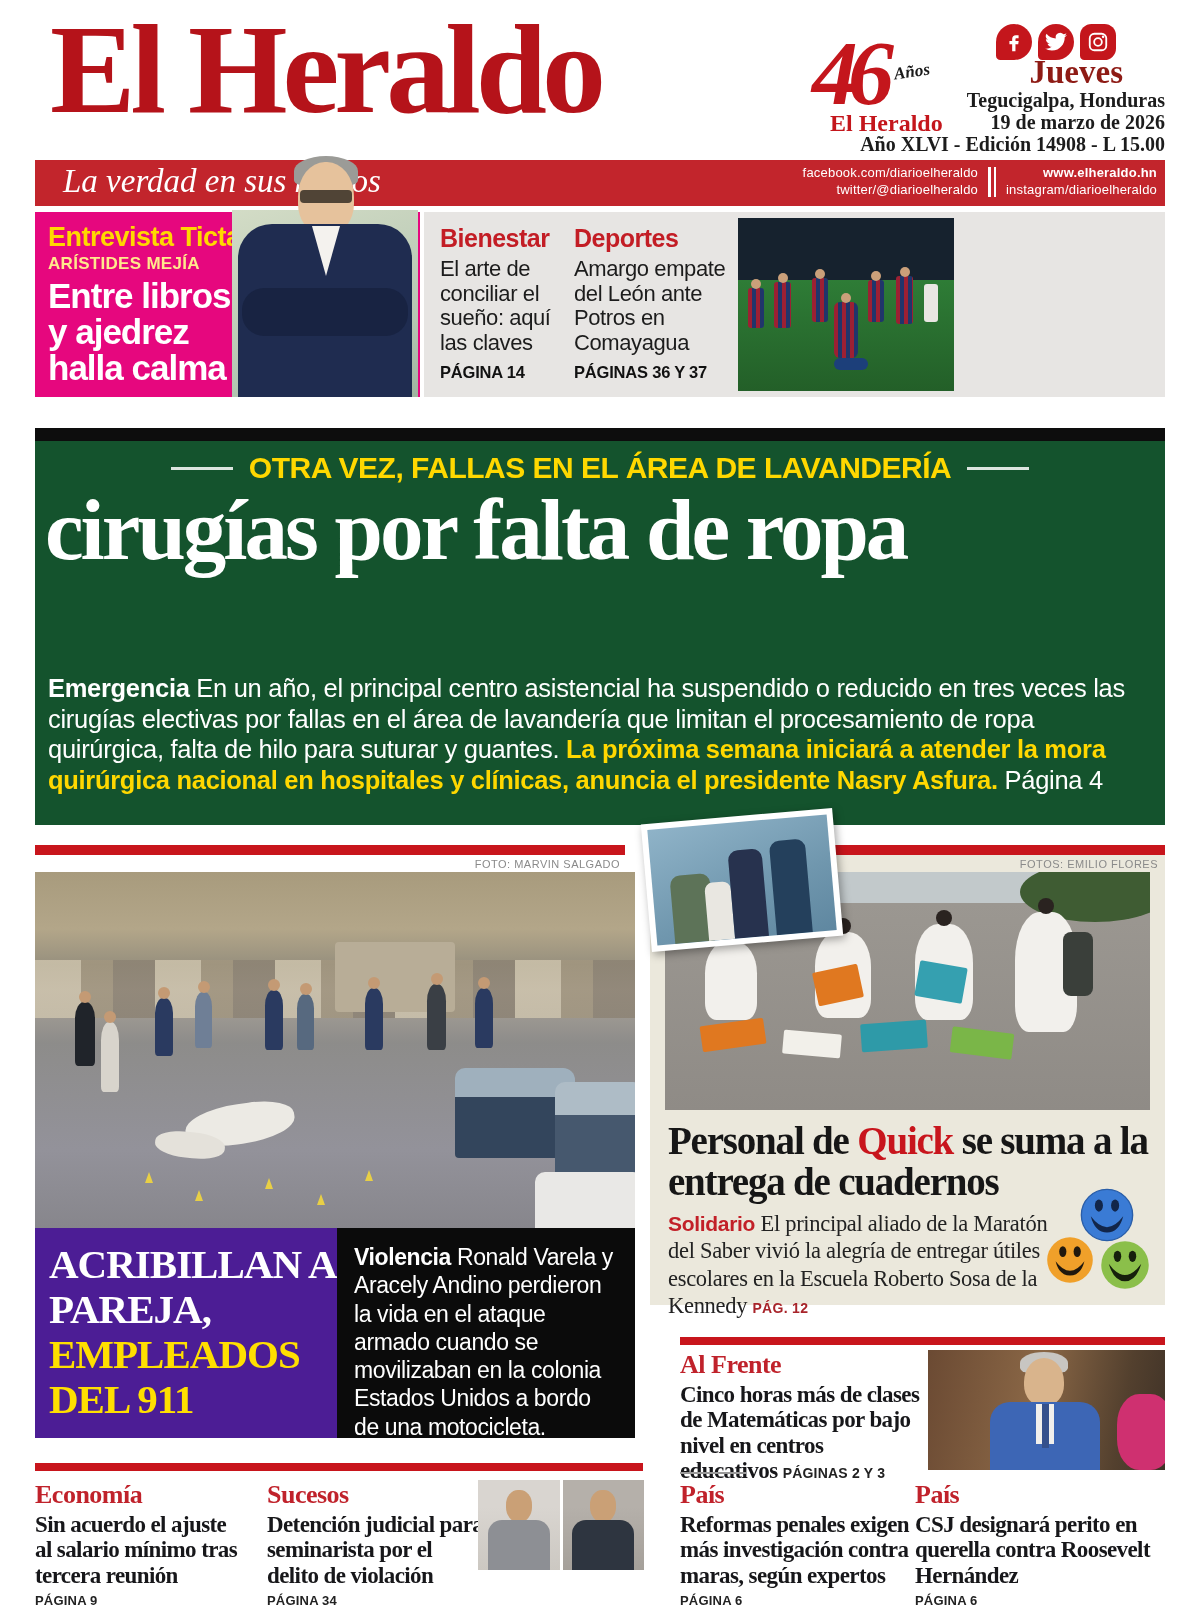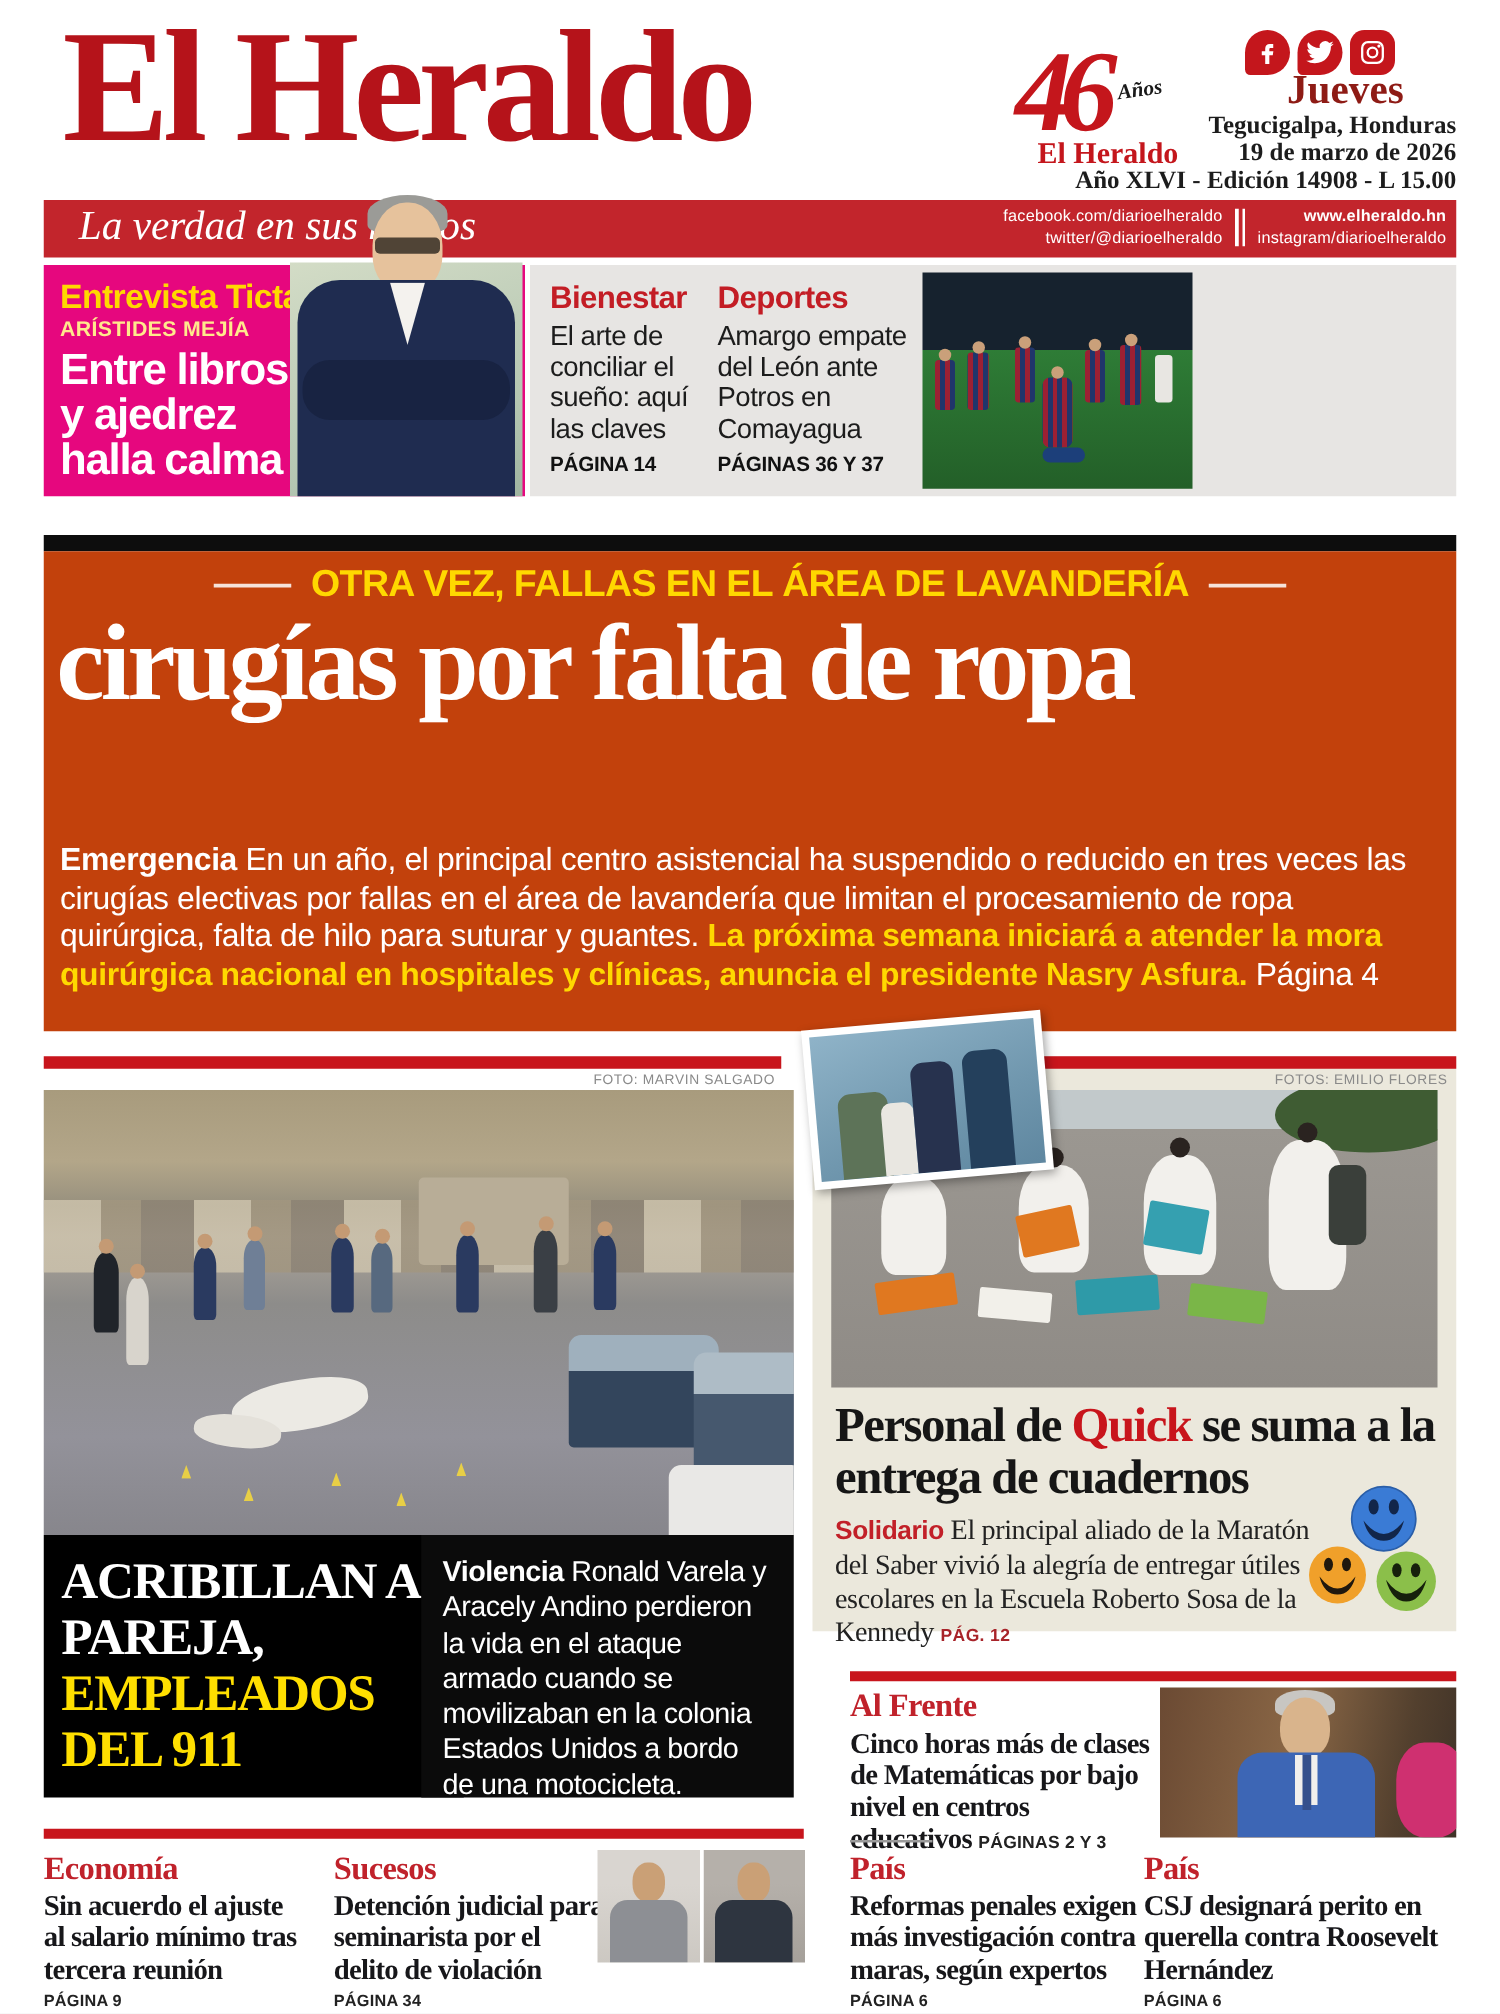--- a/index.html
+++ b/index.html
@@ -55,21 +55,21 @@
   .tcol .sec { font-weight:bold; font-size:25px; color:#c31d25; letter-spacing:-0.5px; margin-bottom:4px; }
   .tcol .ttl { font-size:22px; color:#1c1c1c; line-height:1.12; letter-spacing:-0.4px; }
   .tcol .pg { font-weight:bold; font-size:16.5px; color:#111; margin-top:7px; letter-spacing:-0.2px; }
   .soccer { position:absolute; left:314px; top:6px; width:216px; height:173px; overflow:hidden;
     background:linear-gradient(180deg,#16222e 0 36%, #2e7c36 36%, #235f28 100%); }
   .pl { position:absolute; background:repeating-linear-gradient(90deg,#9c2033 0 4px,#20356b 4px 8px); border-radius:3px; }
   .pl::before { content:""; position:absolute; left:50%; transform:translateX(-50%); top:-9px; width:10px; height:10px; border-radius:50%; background:#caa07a; }
 
   
   .blackstrip { position:absolute; left:35px; top:428px; width:1130px; height:13px; background:#0d0d0d; }
-  .banner { position:absolute; left:35px; top:441px; width:1130px; height:384px; background:#c2410c; }
+  .banner { position:absolute; left:35px; top:441px; width:1130px; height:384px; background:#14532d; }
   .kickrow { position:absolute; left:0; top:10px; width:100%; display:flex; align-items:center; justify-content:center; gap:16px; }
   .kickrow i { display:block; width:62px; height:3px; background:rgba(255,255,255,.85); }
   .kickrow span { color:#ffd800; font-weight:bold; font-size:30px; letter-spacing:-0.5px; }
   .headline { position:absolute; left:10px; top:46px; width:1115px; font-family:"Liberation Serif", serif;
     font-weight:bold; color:#fff; font-size:87px; line-height:0.98; letter-spacing:-3px; }
   .deck { position:absolute; left:13px; top:232px; width:1106px; color:#fff; font-size:25.5px;
     line-height:1.2; letter-spacing:-0.3px; }
   .deck .lbl { font-weight:bold; }
   .deck .hl { font-weight:bold; color:#ffd800; }
 
@@ -78,21 +78,21 @@
   .credit { position:absolute; font-size:11px; color:#8a8a8a; letter-spacing:.5px; text-align:right; }
   .crimephoto { position:absolute; left:35px; top:872px; width:600px; height:356px; overflow:hidden;
     background:linear-gradient(180deg,#a89b7d 0,#b3a689 16%,#97907e 26%,#aca499 33%,#8d8c8a 48%,#93929a 78%,#87868c 100%); }
   .bldgs { position:absolute; left:0; top:88px; width:100%; height:58px; opacity:.8;
     background:repeating-linear-gradient(90deg,#cfc5ae 0 46px,#a2967f 46px 78px,#8c8273 78px 120px); }
   .fig { position:absolute; border-radius:45% 45% 14% 14% / 26% 26% 8% 8%; }
   .fig::before { content:""; position:absolute; left:50%; transform:translateX(-50%); top:-11px; width:12px; height:12px; border-radius:50%; background:#c49a74; }
   .sheet { position:absolute; left:150px; top:232px; width:110px; height:40px; background:#eceae4; border-radius:50% 40% 50% 45%; transform:rotate(-8deg); }
   .mk { position:absolute; width:8px; height:11px; background:#e8cf46; clip-path:polygon(50% 0,100% 100%,0 100%); }
   .car { position:absolute; border-radius:10px 12px 4px 4px; }
-  .blackL { position:absolute; left:35px; top:1228px; width:336px; height:210px; background:#000000; padding:14px 14px; }
+  .blackL { position:absolute; left:35px; top:1228px; width:336px; height:210px; background:#4c1d95; padding:14px 14px; }
   .blackL .w { color:#fff; } .blackL .y { color:#ffdf00; }
   .blackL div { font-family:"Liberation Serif", serif; font-weight:bold; font-size:41px; line-height:1.1; letter-spacing:-1px; }
   .blackR { position:absolute; left:337px; top:1228px; width:298px; height:210px; background:#0b0b0b; padding:15px 17px; }
   .blackR .txt { color:#fff; font-size:23px; line-height:1.23; letter-spacing:-0.4px; }
   .blackR .lbl { font-weight:bold; }
   .blackR .pg { color:#fff; font-weight:bold; font-size:23px; margin-top:2px; }
 
   .cream { position:absolute; left:650px; top:845px; width:515px; height:460px; background:#ebe8dc; }
   .kidsphoto { position:absolute; left:665px; top:872px; width:485px; height:238px; overflow:hidden;
     background:linear-gradient(180deg,#c2c9cb 0 13%, #9b9791 13%, #8f8b86 100%); }

